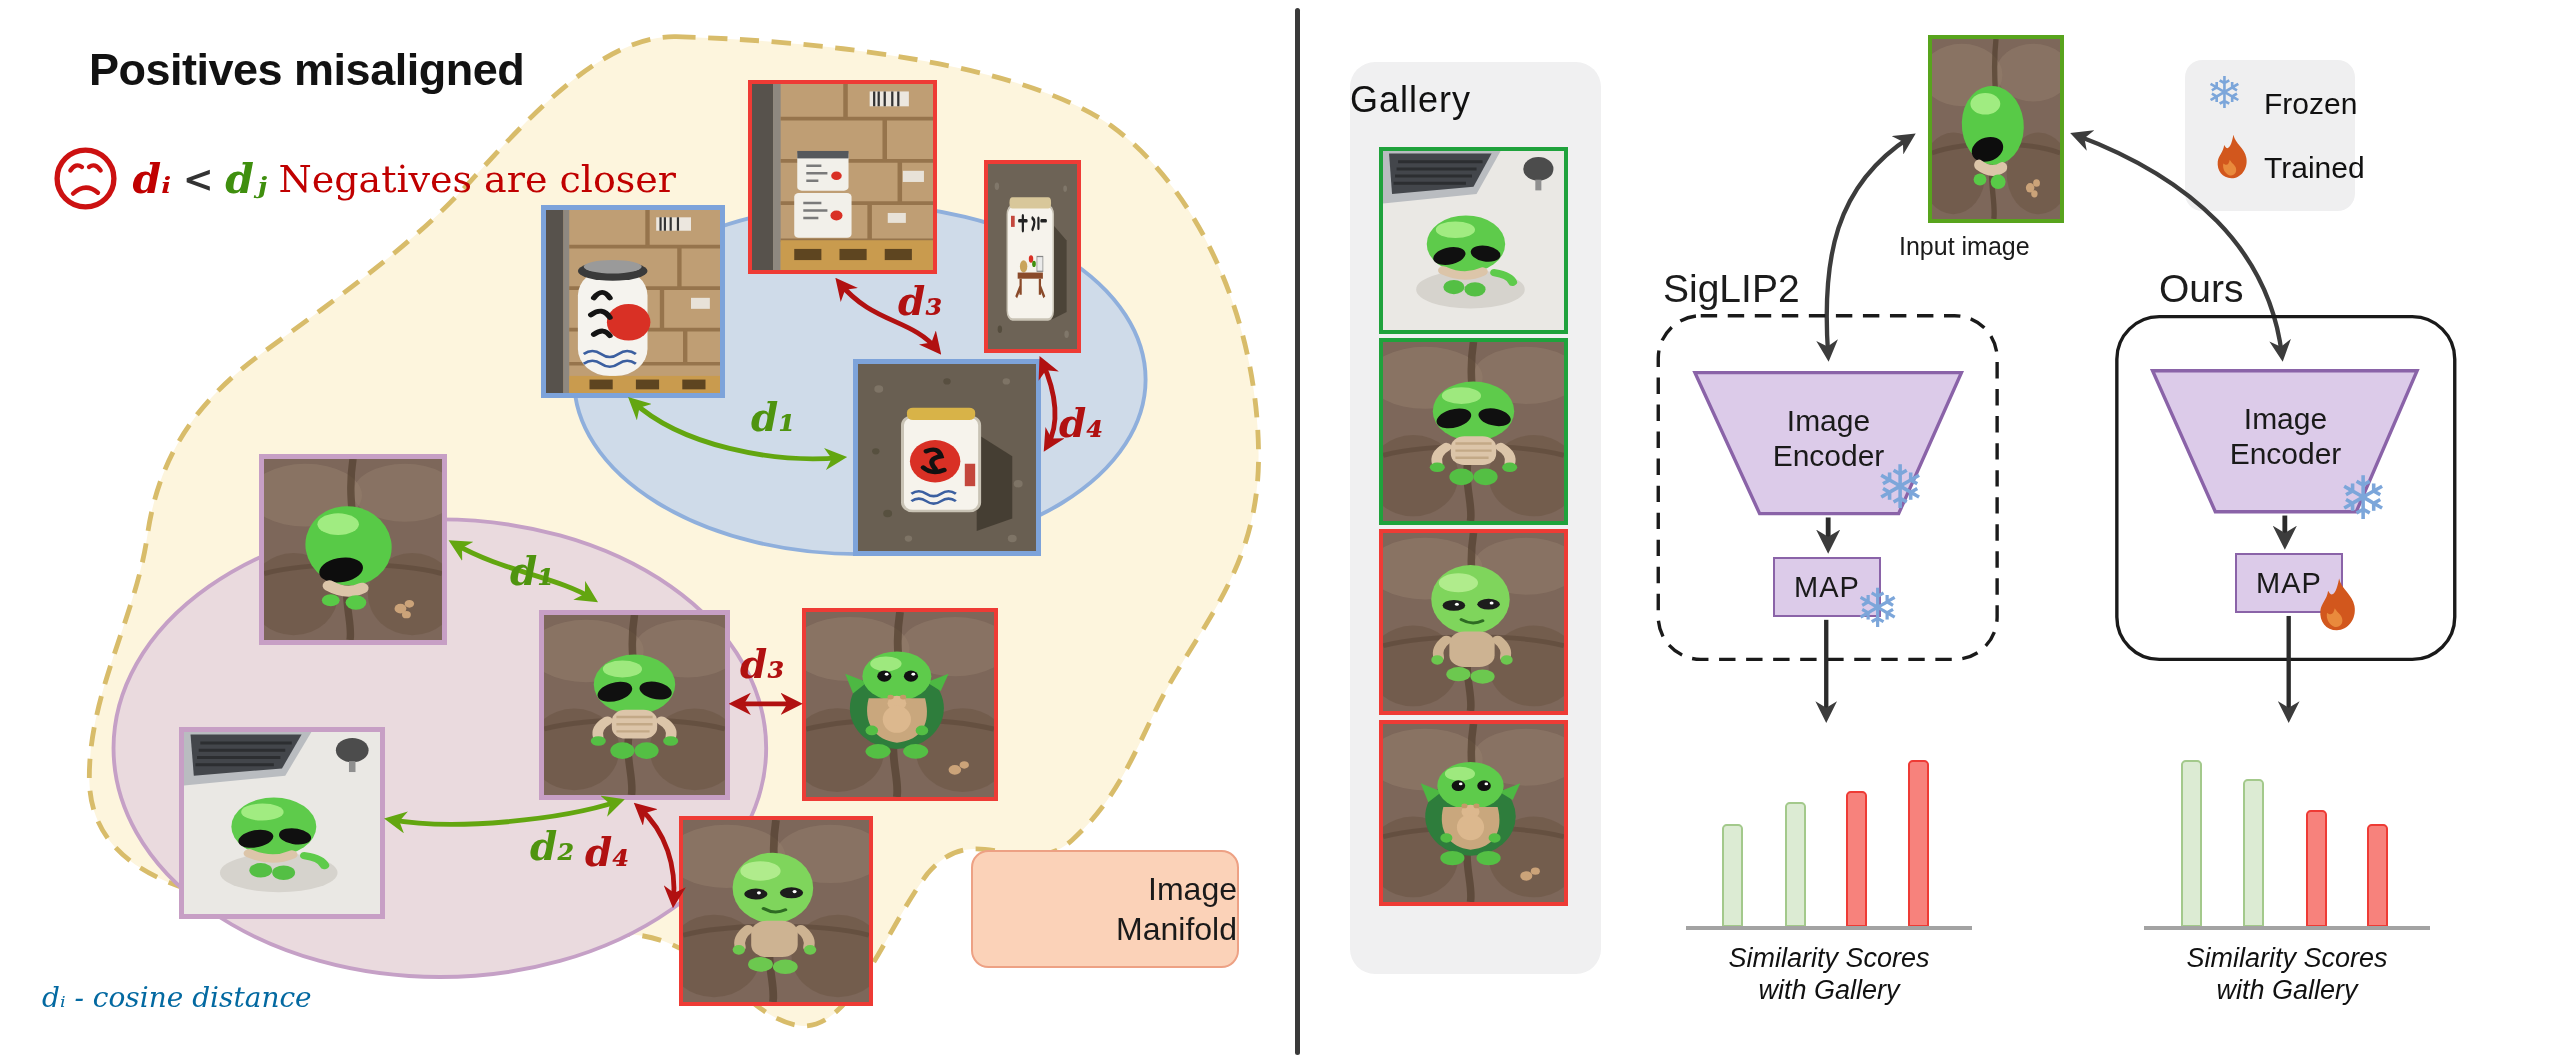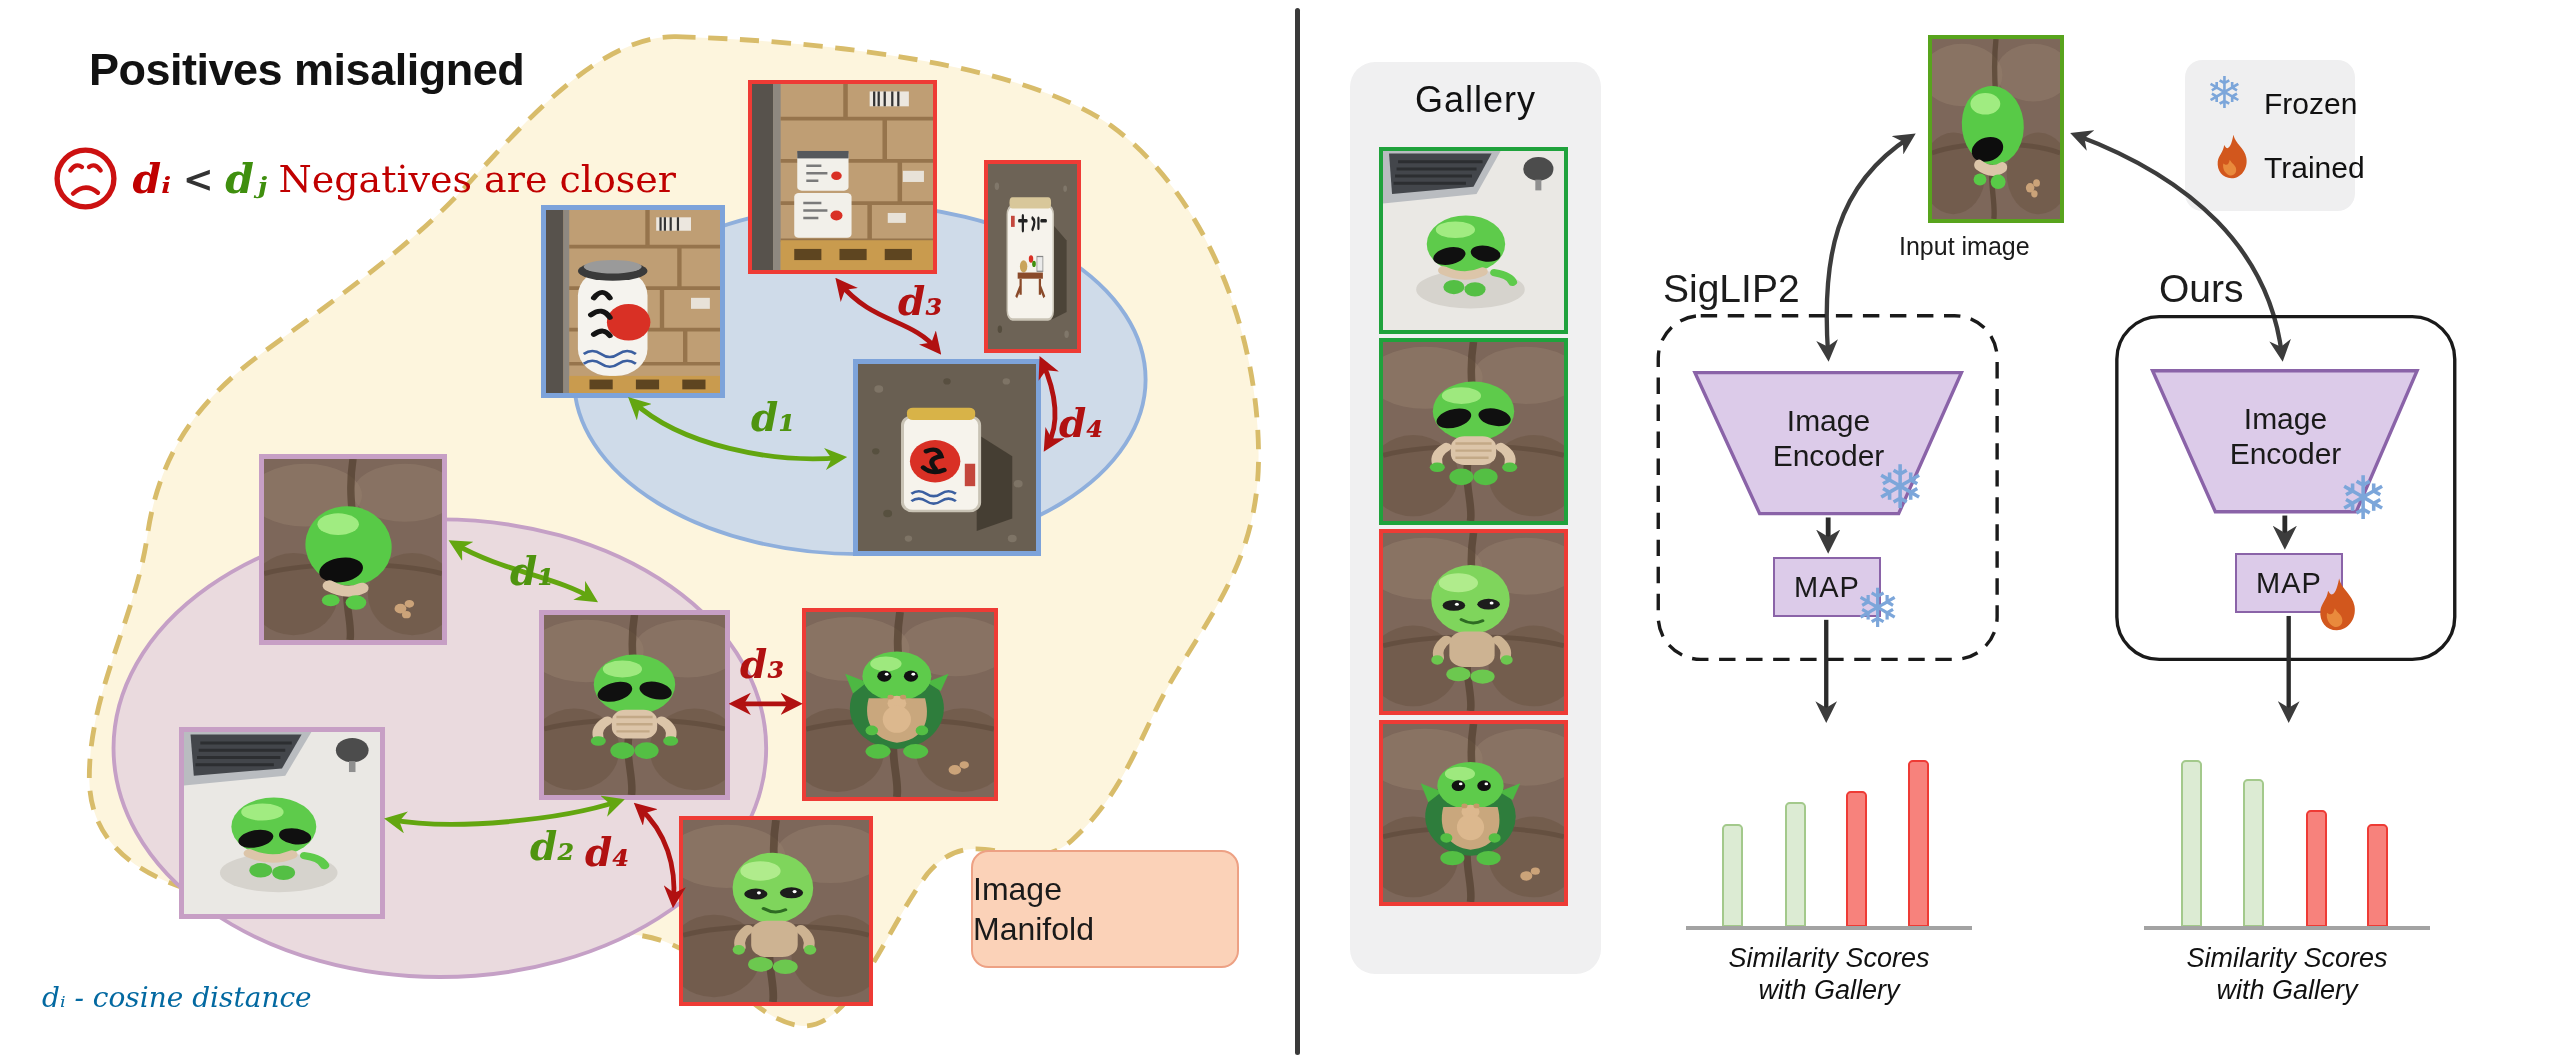--- a/index.html
+++ b/index.html
@@ -23,27 +23,27 @@
          color:#121212;letter-spacing:-0.5px;}
   #note{position:absolute;left:50px;top:143px;z-index:6;display:flex;align-items:center;gap:11.6px;
         font-family:"DejaVu Serif",serif;font-size:38px;color:#c00000;}
   #note .math{font-style:italic;font-weight:700;font-size:41px;}
   #note .lt{color:#333;font-weight:700;font-size:37px;}
   #note .dj{color:#3f8f0e;}
   #footnote{position:absolute;left:42px;top:981px;z-index:6;font-family:"DejaVu Serif",serif;
             font-style:italic;font-size:28px;color:#0369a1;}
   #manifold-box{position:absolute;left:971px;top:850px;width:264px;height:114px;z-index:3;
                 background:#fbd2b8;border:2.9px solid #eda184;border-radius:17.4px;
-                display:flex;flex-direction:column;align-items:flex-start;justify-content:center;
+                display:flex;flex-direction:column;align-items:flex-end;justify-content:center;
                 font-size:32px;color:#1a1a1a;line-height:1.25;}
   #divider{position:absolute;left:1295px;top:7.7px;width:4.8px;height:1047px;background:#3a3a3a;
            border-radius:2.9px;z-index:4;}
   #gallery{position:absolute;left:1350px;top:62px;width:251px;height:912px;background:#f0f0f1;
            border-radius:25px;z-index:1;}
-  #gallery-title{position:absolute;left:1350px;top:79px;width:251px;text-align:center;z-index:2;
+  #gallery-title{position:absolute;left:1350px;top:79px;width:251px;z-index:2;
                  font-size:36px;color:#111;letter-spacing:1px;}
   .model-name{position:absolute;z-index:6;font-size:39px;color:#1c1c1c;}
   .enc-text{position:absolute;z-index:6;width:193px;text-align:center;font-size:30px;color:#1a1a1a;
             line-height:1.15;}
   .map-box{position:absolute;z-index:6;width:108px;height:60px;background:#dccbe9;
            border:2.9px solid #8a63a8;box-sizing:border-box;display:flex;align-items:center;
            justify-content:center;font-size:29px;color:#1a1a1a;letter-spacing:1px;}
   .snow{position:absolute;z-index:7;color:#7ca6da;line-height:1;}
   .flame{position:absolute;z-index:7;}
   #legend{position:absolute;left:2185px;top:60px;width:170px;height:151px;background:#efeff0;

